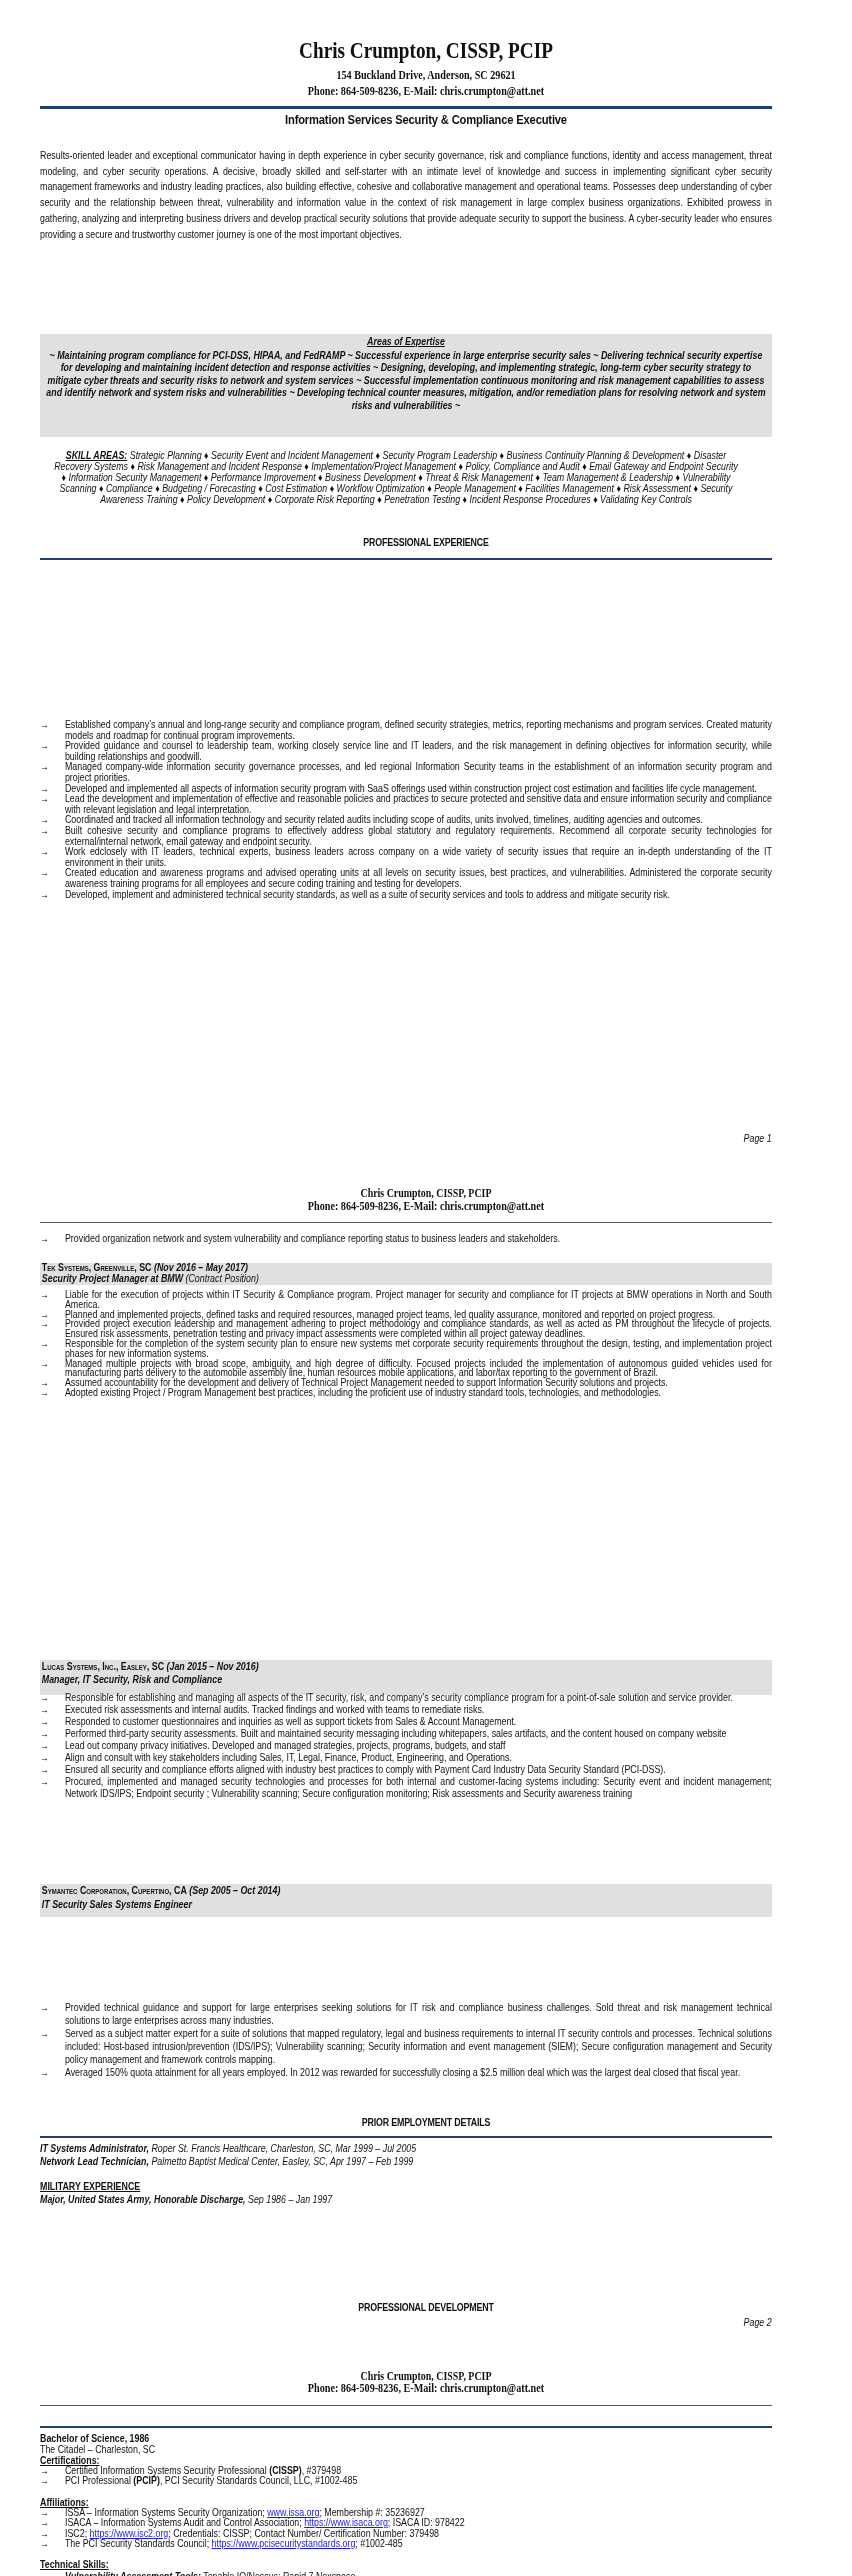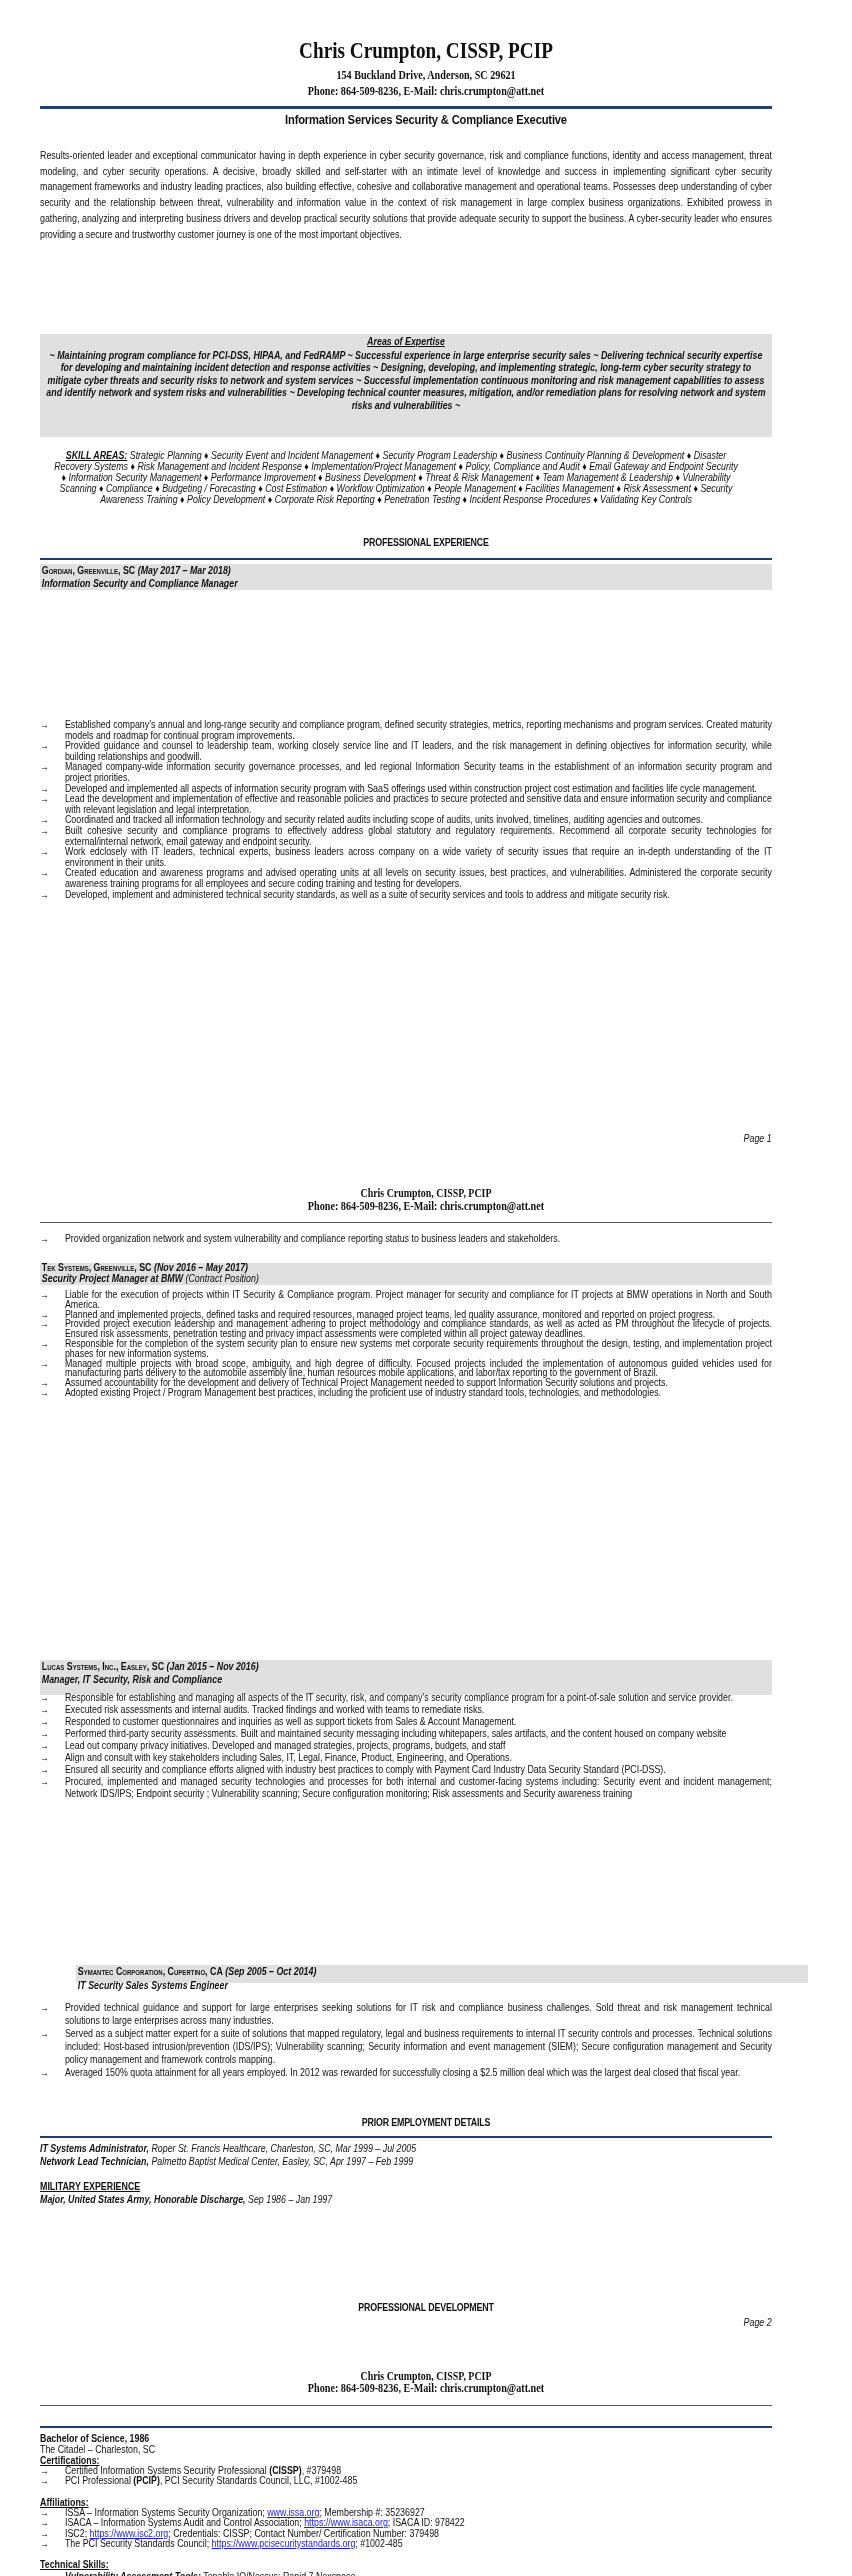--- a/index.html
+++ b/index.html
@@ -60,31 +60,20 @@
   <div style="position:absolute;left:52px;top:450px;width:800px;transform:scaleX(0.86);transform-origin:left top;">
     <div class="skills" id="skills-block">
       <span style="font-weight:bold;text-decoration:underline;">SKILL AREAS:</span>
       <span id="skills-list"><span> Strategic Planning </span><span>♦</span><span> Security Event and Incident Management </span><span>♦</span><span> Security Program Leadership </span><span>♦</span><span> Business Continuity Planning &amp; Development </span><span>♦</span><span> Disaster Recovery Systems </span><span>♦</span><span> Risk Management and Incident Response </span><span>♦</span><span> Implementation/Project Management </span><span>♦</span><span> Policy, Compliance and Audit </span><span>♦</span><span> Email Gateway and Endpoint Security </span><span>♦</span><span> Information Security Management </span><span>♦</span><span> Performance Improvement </span><span>♦</span><span> Business Development </span><span>♦</span><span> Threat &amp; Risk Management </span><span>♦</span><span> Team Management &amp; Leadership </span><span>♦</span><span> Vulnerability Scanning </span><span>♦</span><span> Compliance </span><span>♦</span><span> Budgeting / Forecasting </span><span>♦</span><span> Cost Estimation </span><span>♦</span><span> Workflow Optimization </span><span>♦</span><span> People Management </span><span>♦</span><span> Facilities Management </span><span>♦</span><span> Risk Assessment </span><span>♦</span><span> Security Awareness Training </span><span>♦</span><span> Policy Development </span><span>♦</span><span> Corporate Risk Reporting </span><span>♦</span><span> Penetration Testing </span><span>♦</span><span> Incident Response Procedures </span><span>♦</span><span> Validating Key Controls </span></span>
     </div>
   </div>
 
   <div class="section-title" style="top:537px;">PROFESSIONAL EXPERIENCE</div>
   <div class="rule-blue" style="top:558px;height:2.1px;"></div>
 
-  <div class="gray-box" style="top:564px;height:26px;">
-    <div style="width:851px;transform:scaleX(0.86);transform-origin:left top;padding:0 2.1px;">
-      <div class="job-company" style="line-height:13px;">
-        <span class="sc">Gordian, Greenville, SC</span>
-        <span style="font-style:italic;">(May 2017 – Mar 2018)</span>
-      </div>
-      <div class="job-title" style="line-height:13px;">
-        <span>Information Security and Compliance Manager</span>
-      </div>
-    </div>
-  </div>
   <div class="bullets-wrap" style="top:720px;">
     <ul class="arrows">
         <li style="line-height: 10.6px;"><span class="arrow">→</span><span>Established company’s annual and long-range security and compliance program, defined security strategies, metrics, reporting mechanisms and program services. Created maturity models and roadmap for continual program improvements.</span></li>
         <li style="line-height: 10.6px;"><span class="arrow">→</span><span>Provided guidance and counsel to leadership team, working closely service line and IT leaders, and the risk management in defining objectives for information security, while building relationships and goodwill.</span></li>
         <li style="line-height: 10.6px;"><span class="arrow">→</span><span>Managed company-wide information security governance processes, and led regional Information Security teams in the establishment of an information security program and project priorities.</span></li>
         <li style="line-height: 10.6px;"><span class="arrow">→</span><span>Developed and implemented all aspects of information security program with SaaS offerings used within construction project cost estimation and facilities life cycle management.</span></li>
         <li style="line-height: 10.6px;"><span class="arrow">→</span><span>Lead the development and implementation of effective and reasonable policies and practices to secure protected and sensitive data and ensure information security and compliance with relevant legislation and legal interpretation.</span></li>
         <li style="line-height: 10.6px;"><span class="arrow">→</span><span>Coordinated and tracked all information technology and security related audits including scope of audits, units involved, timelines, auditing agencies and outcomes.</span></li>
         <li style="line-height: 10.6px;"><span class="arrow">→</span><span>Built cohesive security and compliance programs to effectively address global statutory and regulatory requirements. Recommend all corporate security technologies for external/internal network, email gateway and endpoint security.</span></li>
         <li style="line-height: 10.6px;"><span class="arrow">→</span><span>Work edclosely with IT leaders, technical experts, business leaders across company on a wide variety of security issues that require an in-depth understanding of the IT environment in their units.</span></li>
@@ -148,21 +137,21 @@
         <li style="line-height: 12px;"><span class="arrow">→</span><span>Executed risk assessments and internal audits. Tracked findings and worked with teams to remediate risks.</span></li>
         <li style="line-height: 12px;"><span class="arrow">→</span><span>Responded to customer questionnaires and inquiries as well as support tickets from Sales &amp; Account Management.</span></li>
         <li style="line-height: 12px;"><span class="arrow">→</span><span>Performed third-party security assessments. Built and maintained security messaging including whitepapers, sales artifacts, and the content housed on company website</span></li>
         <li style="line-height: 12px;"><span class="arrow">→</span><span>Lead out company privacy initiatives. Developed and managed strategies, projects, programs, budgets, and staff</span></li>
         <li style="line-height: 12px;"><span class="arrow">→</span><span>Align and consult with key stakeholders including Sales, IT, Legal, Finance, Product, Engineering, and Operations.</span></li>
         <li style="line-height: 12px;"><span class="arrow">→</span><span>Ensured all security and compliance efforts aligned with industry best practices to comply with Payment Card Industry Data Security Standard (PCI-DSS).</span></li>
         <li style="line-height: 12px;"><span class="arrow">→</span><span>Procured, implemented and managed security technologies and processes for both internal and customer-facing systems including: Security event and incident management; Network IDS/IPS; Endpoint security ; Vulnerability scanning; Secure configuration monitoring; Risk assessments and Security awareness training</span></li>
       </ul>
   </div>
 
-  <div class="gray-box" style="top:1965px;height:18px;margin-left:36px;">
+  <div class="gray-box" style="top:1884px;height:33px;">
     <div style="width:851px;transform:scaleX(0.86);transform-origin:left top;padding:0 2.1px;">
       <div class="job-company" style="line-height:14px;">
         <span class="sc">Symantec Corporation, Cupertino, CA</span>
         <span style="font-style:italic;">(Sep 2005 – Oct 2014)</span>
       </div>
       <div class="job-title" style="line-height:14px;">
         <span>IT Security Sales Systems Engineer</span>
       </div>
     </div>
   </div>

